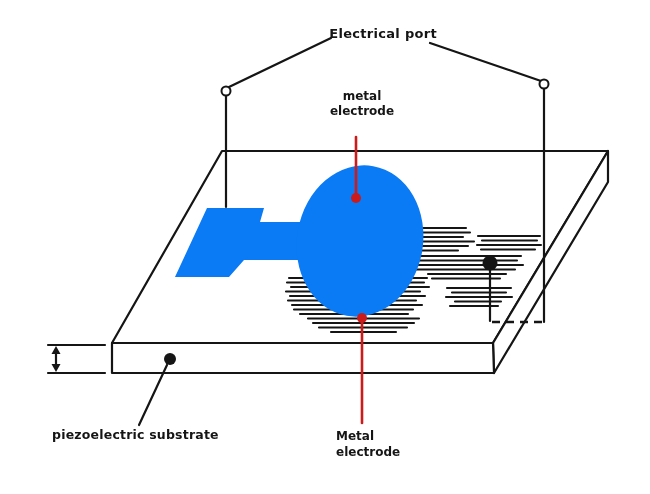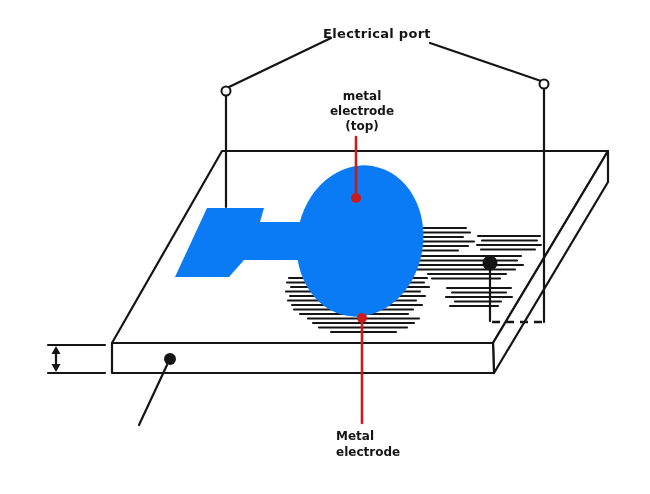--- a/index.html
+++ b/index.html
@@ -16,21 +16,21 @@
   .face{fill:var(--background);stroke:var(--line-black);stroke-width:2.2;stroke-linejoin:round;}
   .wire{stroke:var(--line-black);stroke-width:2.2;fill:none;stroke-linecap:round;}
   .hatch{stroke:var(--line-black);stroke-width:2.1;fill:none;stroke-linecap:round;}
   .terminal{fill:var(--background);stroke:var(--line-black);stroke-width:2;}
   .blackdot{fill:var(--line-black);stroke:none;}
   .bluefill{fill:var(--electrode-blue);stroke:none;}
   .redline{stroke:var(--annotation-red);stroke-width:2.6;fill:none;stroke-linecap:round;}
   .reddot{fill:var(--annotation-red);stroke:none;}
   .dashed{stroke:var(--line-black);stroke-width:2.6;fill:none;stroke-dasharray:8 6;}
   .label{position:absolute;font-weight:bold;color:var(--line-black);white-space:nowrap;}
-  .lbl-port{left:317px;top:26px;width:120px;text-align:center;font-size:13px;letter-spacing:.3px;}
+  .lbl-port{left:317px;top:26px;width:120px;text-align:right;font-size:13px;letter-spacing:.3px;}
   .lbl-top{left:316px;top:89px;width:92px;text-align:center;font-size:12px;line-height:15px;}
   .lbl-bottom{left:336px;top:429px;width:92px;text-align:left;font-size:12px;line-height:15.5px;}
   .lbl-substrate{left:52px;top:427px;font-size:12.5px;letter-spacing:.2px;}
 </style>
 </head>
 <body>
 
 <div class="canvas">
 
   <svg width="650" height="494" viewBox="0 0 650 494">
@@ -77,21 +77,21 @@
 
     <circle class="blackdot" cx="170" cy="359" r="6"></circle>
     <line class="wire" x1="167" y1="365" x2="139" y2="425"></line>
   </svg>
 
   <div class="label lbl-port">Electrical port</div>
 
   <div class="label lbl-top">
     <div>metal</div>
     <div>electrode</div>
-    <div>(top)</div>
   </div>
 
   <div class="label lbl-bottom">
     <div>Metal</div>
     <div>electrode</div>
   </div>
 
+  <div class="label lbl-substrate">piezoelectric substrate</div>
 </div>
 
 </body></html>

